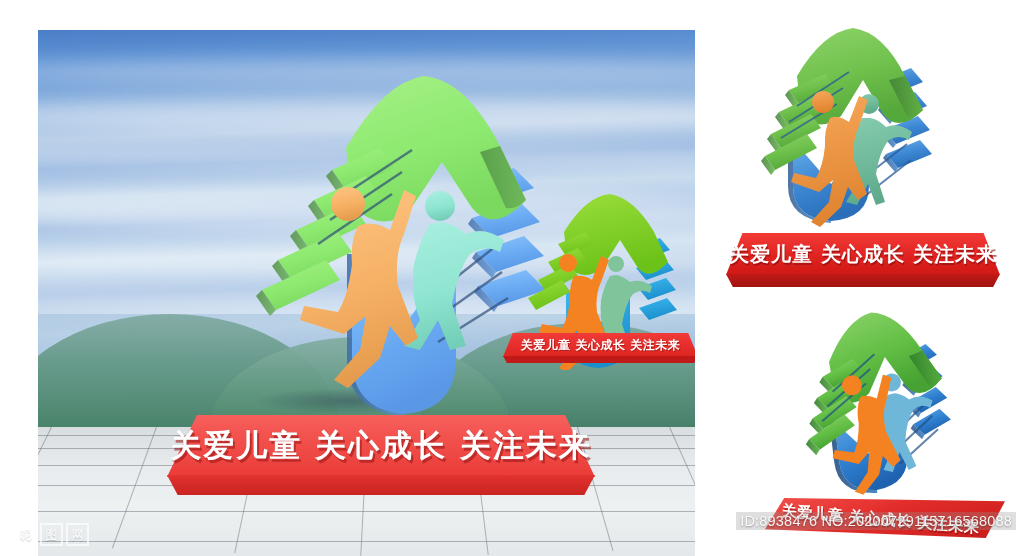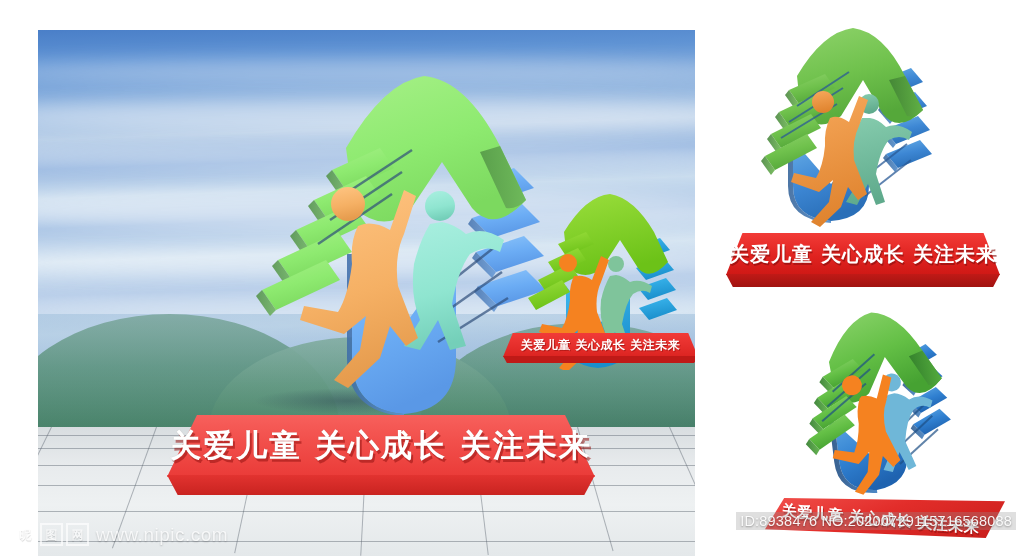--- a/index.html
+++ b/index.html
@@ -500,18 +500,17 @@
       <div class="vbb-text">关爱儿童 关心成长 关注未来</div>
     </div>
   </div>
 
   <div id="wmBottomLeft">
     <div class="wm-cjk">
       <span class="wm-box">昵</span>
       <span class="wm-box">图</span>
       <span class="wm-box">网</span>
     </div>
-    <span class="wm-url">www.nipic.com</span>
   </div>
 
   <div id="wmId">ID:8938476 NO:20200729115716568088</div>
 
 </div>
 
 </body></html>

